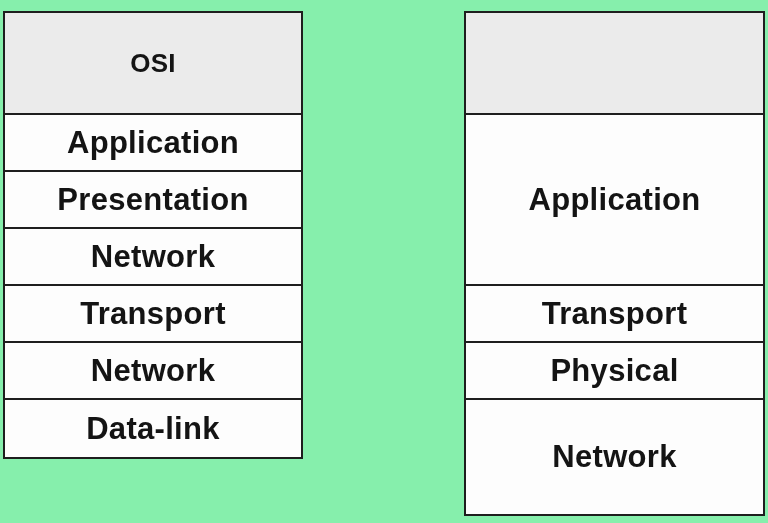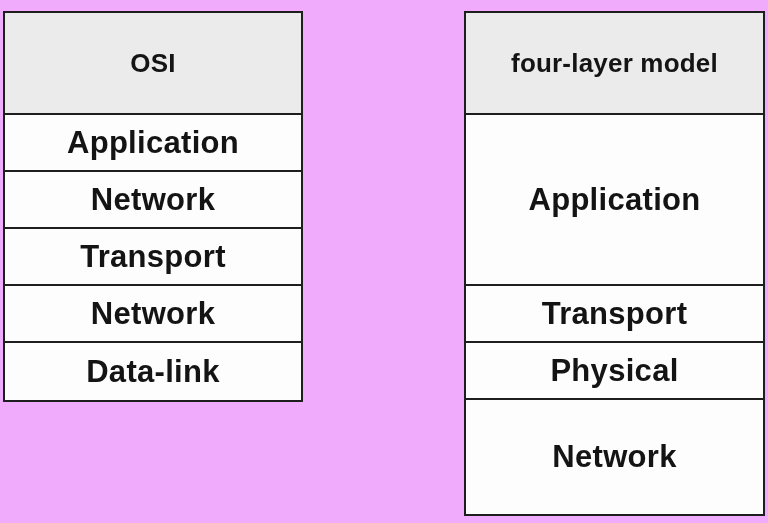--- a/index.html
+++ b/index.html
@@ -8,21 +8,21 @@
     width: 768px;
     height: 523px;
     background: #000000;
     font-family: "Liberation Sans", "DejaVu Sans", sans-serif;
     overflow: hidden;
   }
   .stage {
     position: relative;
     width: 768px;
     height: 523px;
-    background: #f0abfc;
+    background: #86efac;
   }
   .layer-table {
     position: absolute;
     top: 11px;
     box-sizing: border-box;
     border: 2px solid #1e1e1e;
     background: #fdfdfd;
   }
   .layer-table.osi   { left: 3px;   width: 300px; }
   .layer-table.tcpip { left: 464px; width: 301px; }
@@ -62,29 +62,29 @@
 </head>
 <body>
 
 <div class="stage">
 
   <div class="layer-table osi">
     <div class="table-header">
       <span>OSI</span>
     </div>
     <div class="cell span1">Application</div>
+    <div class="cell span1">Presentation</div>
     <div class="cell span1">Network</div>
     <div class="cell span1">Transport</div>
     <div class="cell span1">Network</div>
     <div class="cell span1">Data-link</div>
   </div>
 
   <div class="layer-table tcpip">
     <div class="table-header">
-      <span>four-layer model</span>
     </div>
     <div class="cell span3">Application</div>
     <div class="cell span1">Transport</div>
     <div class="cell span1">Physical</div>
     <div class="cell span2">Network</div>
   </div>
 
 </div>
 
 </body></html>

